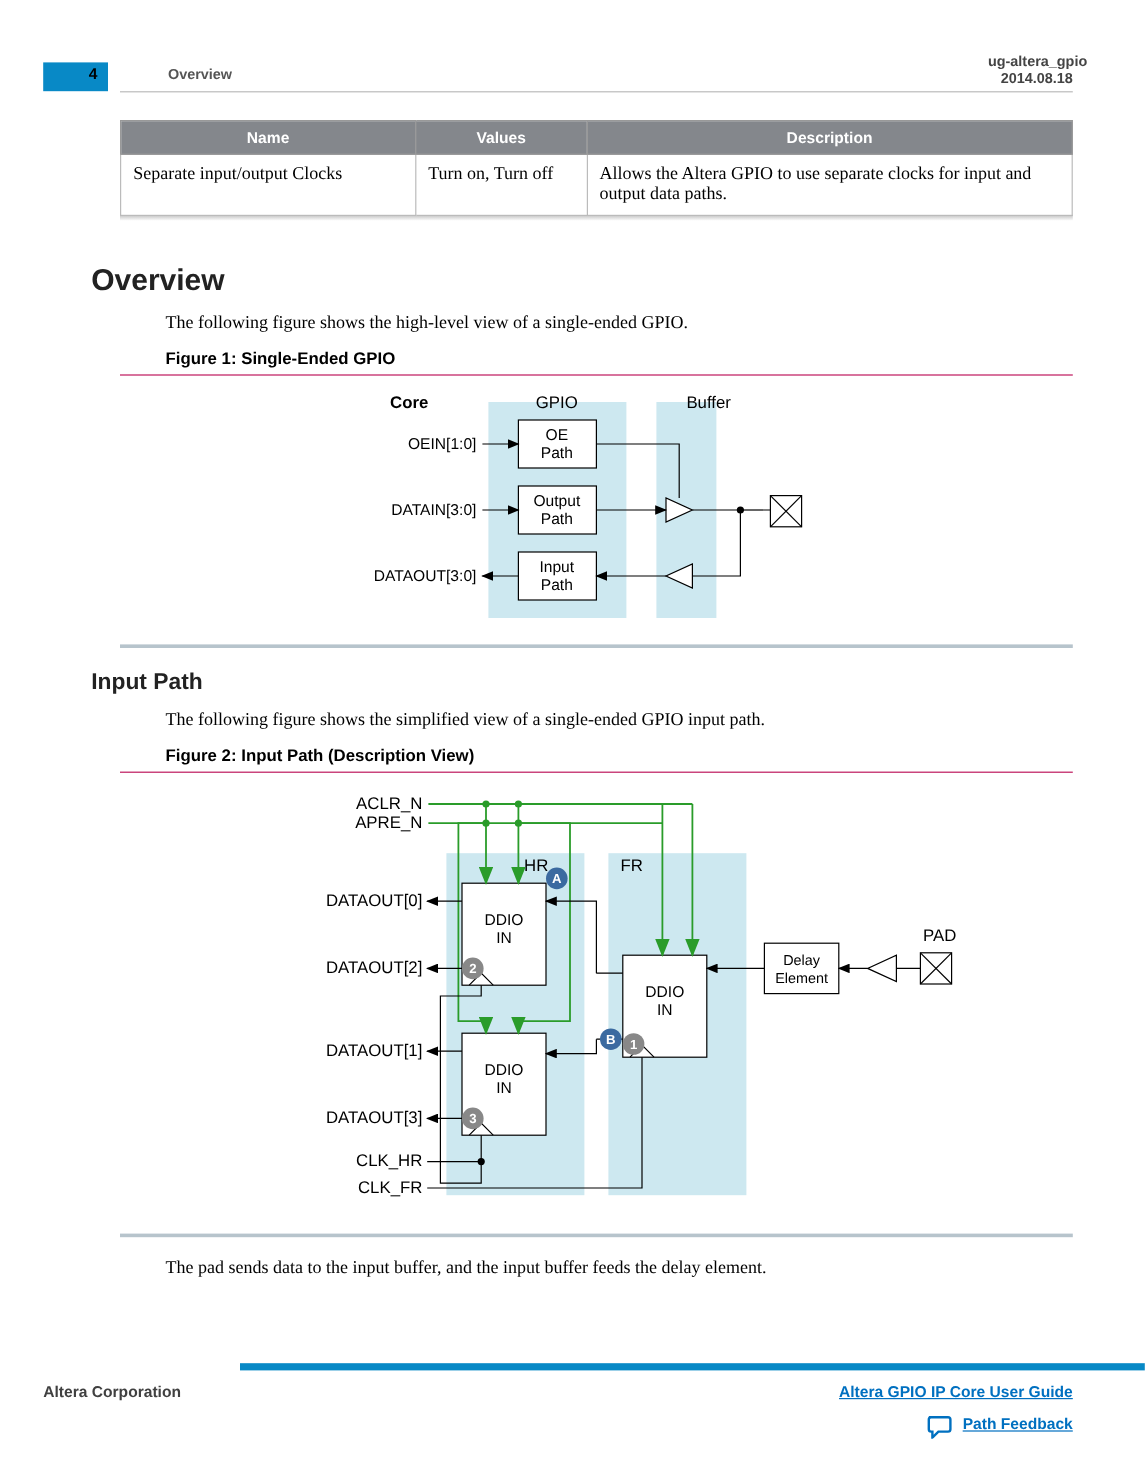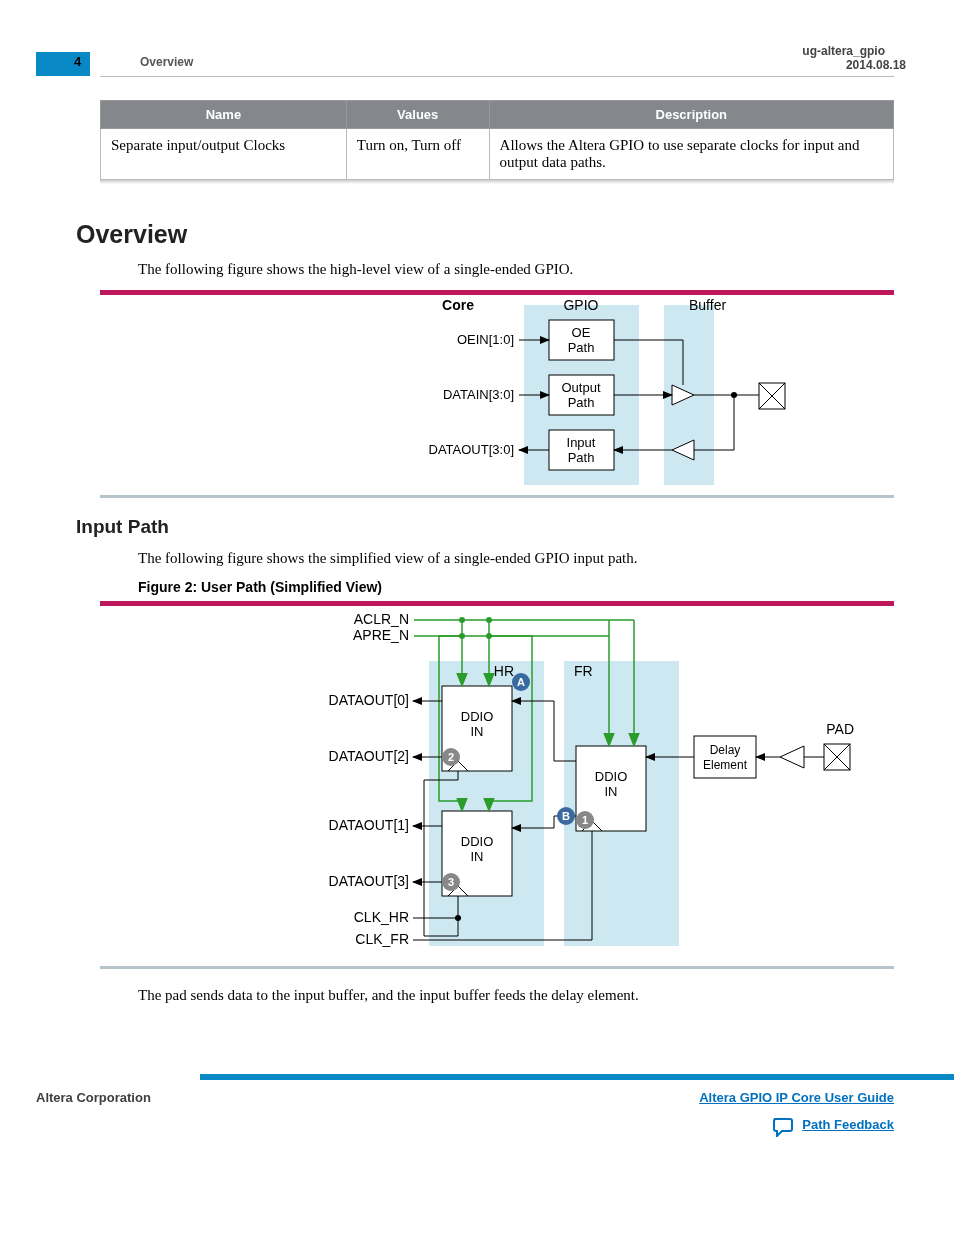--- a/index.html
+++ b/index.html
@@ -4,40 +4,40 @@
 <style>
   * { box-sizing: border-box; margin: 0; padding: 0; }
   html, body { width: 954px; background: #fff; font-family: Georgia, 'Times New Roman', serif; }
   body { padding: 0; }
 
   
   .topbar { position: relative; height: 70px; margin-top: 30px; }
   .topbar .page-tab { position: absolute; left: 36px; top: 22px; width: 54px; height: 24px; background: #0889c6; }
   .topbar .page-num { position: absolute; left: 74px; top: 24px; font: 700 13px Arial, sans-serif; color: #000; }
   .topbar .crumb { position: absolute; left: 140px; top: 25px; font: 700 12px Arial, sans-serif; color: #555; }
-  .topbar .doc-id { position: absolute; right: 69px; top: 14px; text-align: center; font: 700 12px Arial, sans-serif; color: #444; }
-  .topbar .doc-date { position: absolute; right: 48px; top: 28px; text-align: right; font: 700 12px Arial, sans-serif; color: #444; margin-left: 32px; }
+  .topbar .doc-id { position: absolute; right: 48px; top: 14px; text-align: center; font: 700 12px Arial, sans-serif; color: #444; }
+  .topbar .doc-date { position: absolute; right: 60px; top: 28px; text-align: right; font: 700 12px Arial, sans-serif; color: #444; margin-left: 32px; }
   .topbar .divider { position: absolute; left: 100px; right: 60px; top: 46px; border-top: 1px solid #bbb; }
 
   .content { padding: 0 60px 0 100px; }
 
   
   table.param { width: 100%; border-collapse: collapse; margin-bottom: 40px; }
   table.param th { background: #84878c; color: #fff; font: 700 13px Arial, sans-serif; padding: 6px 2px; border: 1px solid #999; text-align: center; }
   table.param td { border: 1px solid #bbb; padding: 8px 10px; font: 400 15px Georgia, serif; vertical-align: top; }
   table.param col.c1 { width: 31%; }
   table.param col.c2 { width: 18%; }
   .table-shadow { height:4px; background: linear-gradient(#ccc,#fff); margin-top:-40px; margin-bottom:36px; }
 
   h1.section { font: 700 25px Arial, sans-serif; color: #222; margin: 10px 0 12px -24px; }
   h2.section { font: 700 19px Arial, sans-serif; color: #222; margin: 12px 0 12px -24px; }
   p.body { font: 400 15px Georgia, serif; margin: 12px 0 12px 38px; }
   .figcap { font: 700 14px Arial, sans-serif; margin: 6px 0 6px 38px; }
 
-  .figframe { margin: 6px 0 18px 0; border-top: 5px solid #be185d; border-bottom: 3px solid #b7c4cc; padding: 0 0; display:flex; justify-content:flex-end; }
+  .figframe { margin: 6px 0 18px 0; border-top: 1px solid #be185d; border-bottom: 3px solid #b7c4cc; padding: 12px 0; display:flex; justify-content:center; }
   svg { display:block; }
 
   
   .footer { margin-top: 70px; padding: 0 60px 40px 36px; }
   .footer .bluebar { height: 6px; background: #0889c6; margin: 0 0 10px 0; width: 758px; margin-left: 164px;}
   .footer .row { display:flex; justify-content:space-between; align-items:center; }
   .footer .corp { font: 700 13px Arial, sans-serif; color: #404040; }
   .footer .guide { font: 700 13px Arial, sans-serif; color: #0070c0; text-align: center; }
   .footer .fb { display:flex; gap:8px; justify-content:flex-end; margin-top:12px; }
   .footer .fb svg { flex: 0 0 auto; }
@@ -78,20 +78,21 @@
         <td>Separate input/output Clocks</td>
         <td>Turn on, Turn off</td>
         <td>Allows the Altera GPIO to use separate clocks for input and output data paths.</td>
       </tr>
     </tbody>
   </table>
   <div class="table-shadow"></div>
 
   <h1 class="section">Overview</h1>
   <p class="body">The following figure shows the high-level view of a single-ended GPIO.</p>
+  <div class="figcap">Figure 1: Single-Ended GPIO</div>
 
   <div class="figframe">
     <svg width="560" height="200" class="svgsans">
       <defs>
         <marker id="arr" markerWidth="10" markerHeight="8" refX="9" refY="4" orient="auto">
           <path d="M0,0 L10,4 L0,8 Z" fill="#000"></path>
         </marker>
       </defs>
 
       <rect x="190" y="10" width="115" height="180" fill="#cde8f0"></rect>
@@ -139,21 +140,21 @@
       <line x1="400" y1="100" x2="425" y2="100" stroke="#000"></line>
 
       <path d="M400,100 L400,155 L360,155" fill="none" stroke="#000"></path>
 
       <line x1="338" y1="155" x2="280" y2="155" stroke="#000" marker-end="url(#arr)"></line>
     </svg>
   </div>
 
   <h2 class="section">Input Path</h2>
   <p class="body">The following figure shows the simplified view of a single-ended GPIO input path.</p>
-  <div class="figcap">Figure 2: User Path (Simplified View)</div>
+  <div class="figcap">Figure 2: Input Path (Description View)</div>
 
   <div class="figframe">
     <svg width="680" height="360" class="svgsans">
       <defs>
         <marker id="arr2" markerWidth="10" markerHeight="8" refX="9" refY="4" orient="auto">
           <path d="M0,0 L10,4 L0,8 Z" fill="#000"></path>
         </marker>
         <marker id="arrG" markerWidth="10" markerHeight="8" refX="9" refY="4" orient="auto">
           <path d="M0,0 L10,4 L0,8 Z" fill="#2a9c2a"></path>
         </marker>

